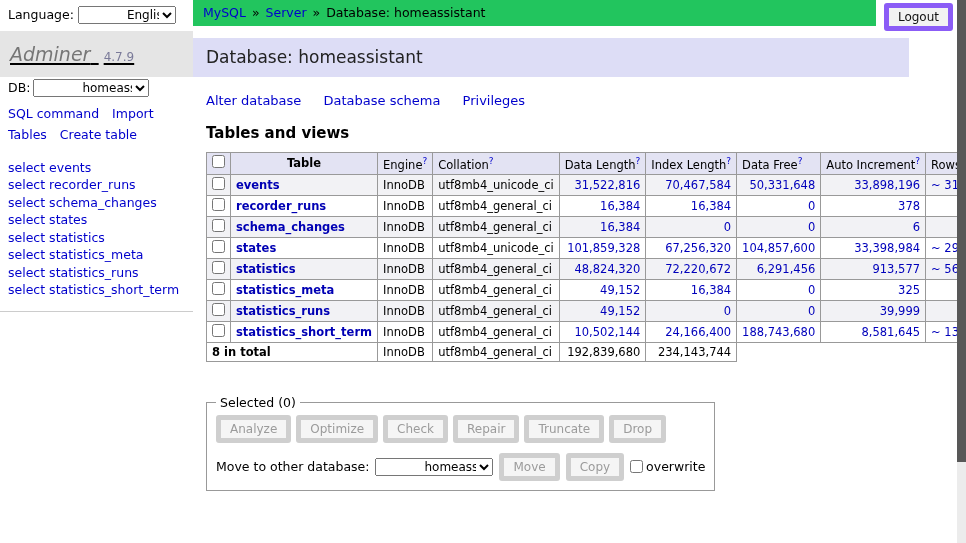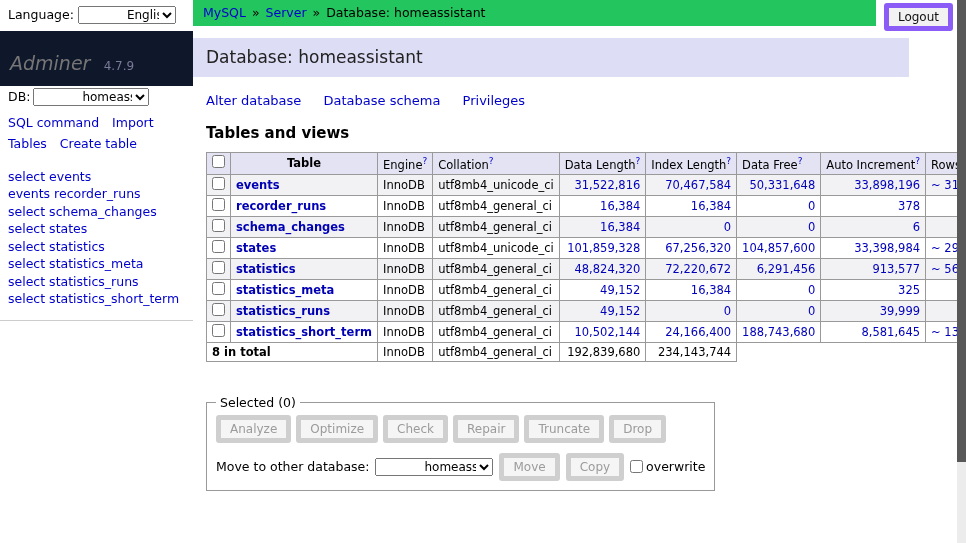--- a/index.html
+++ b/index.html
@@ -17,21 +17,21 @@
   }
   button:disabled { color: #9b9b9b; background: #f5f5f5; border-color: #cfcfcf; }
   select, input[type=text] { font-family: inherit; font-size: 12px; padding-left: 44px; }
 
   .app { position: relative; width: 966px; height: 543px; display: flex; }
 
   
   .sidebar { flex: 0 0 193px; width: 193px; }
   .lang-row { padding: 6px 8px 4px; font-size: 12.5px; }
   .lang-row select { width: 98px; margin-left: 4px; }
-  .title-band { background: #0f172a; padding: 15px 10px 10px; margin-top: 3px; font-weight: normal; }
+  .title-band { background: #e5e5e5; padding: 6px 10px 10px; margin-top: 3px; font-weight: normal; text-decoration: underline; }
   .logo { font-style: italic; font-size: 19px; color: #767676; }
   .version { font-size: 12px; color: #7a7a99; margin-left: 5px; }
   .db-row { margin: 2px 8px 8px; font-size: 12.5px; }
   .db-row select { width: 116px; margin-left: 3px; }
   .side-links { margin: 2px 8px; line-height: 1.5; font-size: 12.5px; }
   .side-links a { margin-right: 9px; }
   #table-links { list-style: none; margin: 14px 8px 12px; font-size: 12.5px; line-height: 1.4; }
   .sidebar hr { border: none; border-top: 1px solid #ccc; margin: 0; }
 
   
@@ -101,21 +101,21 @@
     </h1>
     <div class="db-row">
       <span>DB:</span><select><option>homeassistant</option></select>
     </div>
     <div id="sidebar-actions">
         <p class="side-links"><a href="#">SQL command</a> <a href="#">Import</a> </p>
         <p class="side-links"><a href="#">Tables</a> <a href="#">Create table</a> </p>
       </div>
     <ul id="table-links">
         <li><a href="#">select events</a></li>
-        <li><a href="#">events recorder_runs</a></li>
+        <li><a href="#">select recorder_runs</a></li>
         <li><a href="#">select schema_changes</a></li>
         <li><a href="#">select states</a></li>
         <li><a href="#">select statistics</a></li>
         <li><a href="#">select statistics_meta</a></li>
         <li><a href="#">select statistics_runs</a></li>
         <li><a href="#">select statistics_short_term</a></li>
       </ul>
     <hr>
   </aside>
 

